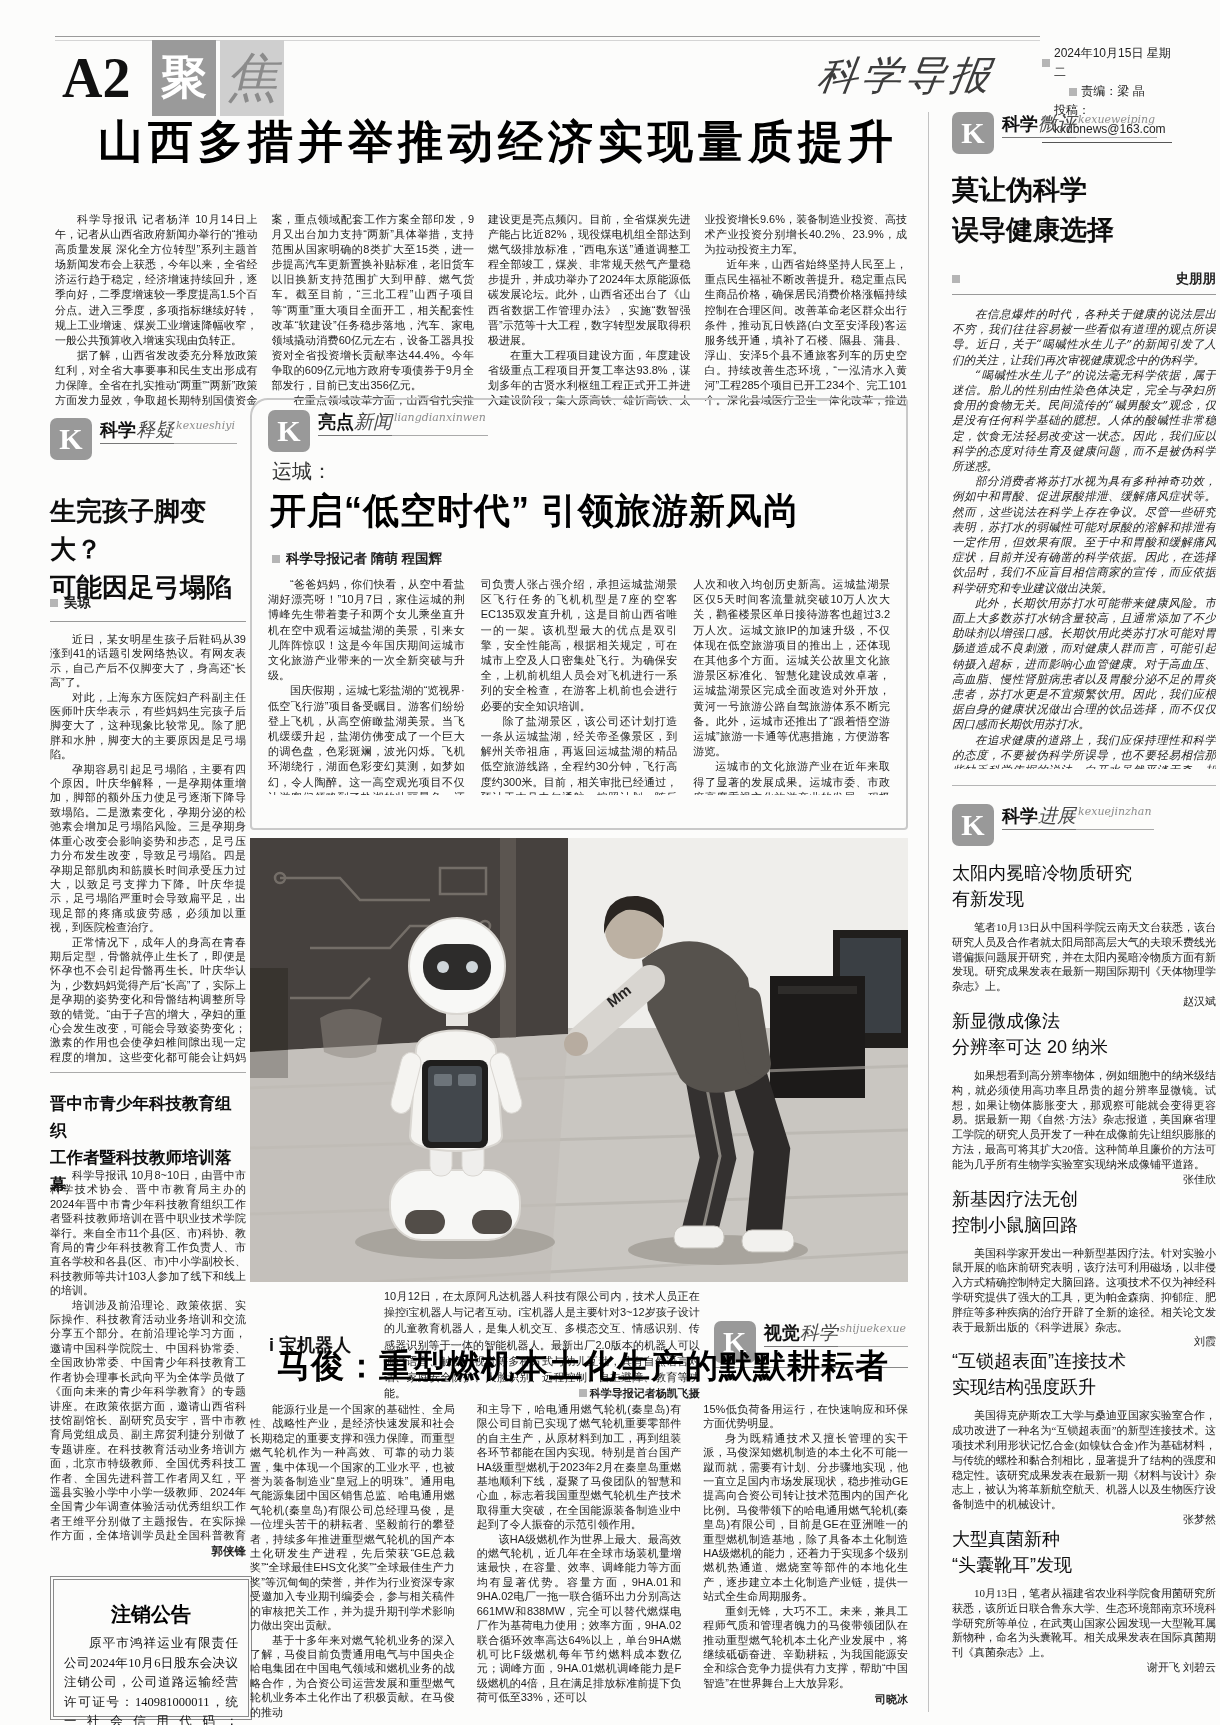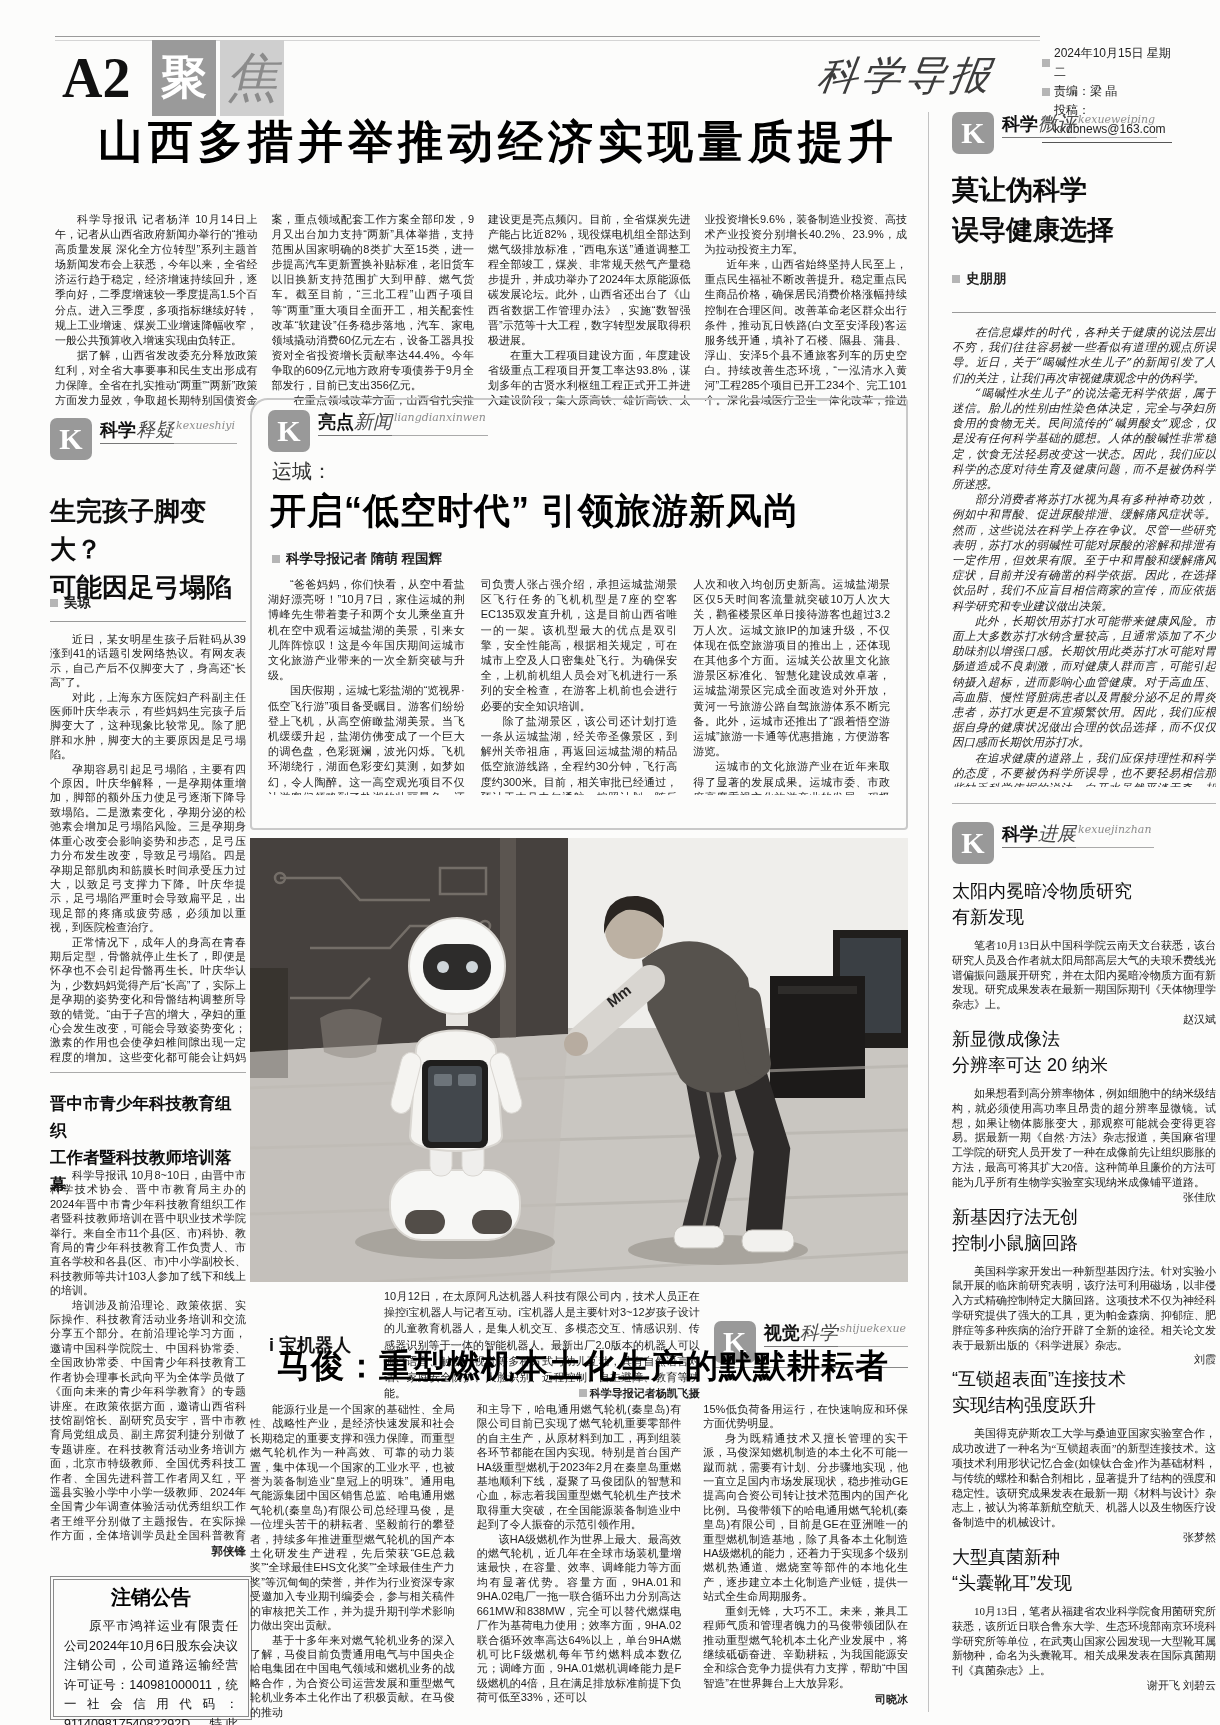--- a/index.html
+++ b/index.html
@@ -11,21 +11,21 @@
   .toprule{left:55px;top:36px;width:985px;height:3px;border-top:1px solid #9a9a9a;border-bottom:1px solid #d5d5d5;}
   .pageno{left:62px;top:46px;font-family:"Liberation Serif",serif;font-size:56px;font-weight:bold;color:#111;}
   .focuslogo{left:152px;top:40px;display:flex;gap:4px;}
   .focuslogo .b1{width:64px;height:76px;background:#9a9a9a;color:#fff;font-weight:900;font-size:46px;
                  display:flex;align-items:center;justify-content:center;}
   .focuslogo .b2{width:64px;height:76px;background:#cfcfcf;color:#8b8b8b;font-family:"DejaVu Serif",serif;
                  font-style:italic;font-size:52px;display:flex;align-items:center;justify-content:center;}
   .masthead{left:818px;top:48px;width:210px;font-family:"DejaVu Serif",serif;font-style:italic;
             font-size:40px;color:#3c3c3c;transform:skewX(-8deg);letter-spacing:4px;}
   .pubinfo{left:1042px;top:44px;width:130px;font-size:12px;color:#222;line-height:19px;}
-  .pubinfo .row{display:flex;align-items:center;gap:4px;}
+  .pubinfo .row{display:flex;align-items:center;gap:4px;justify-content:center;}
   .pubinfo .row:last-child{border-bottom:1px solid #555;padding-bottom:3px;}
   .sq{display:inline-block;width:8px;height:8px;background:#b5b5b5;flex:0 0 auto;}
 
   
   .lead-headline{left:72px;top:112px;width:852px;text-align:center;font-size:45px;font-weight:900;
                  letter-spacing:5px;color:#000;}
   .lead-body{left:55px;top:200px;width:852px;height:198px;display:flex;gap:14px;overflow:hidden;margin-top:12px;}
   .lead-body .col{flex:1;font-size:11px;line-height:15.1px;text-align:justify;color:#222;overflow:hidden;}
   .col-body p{margin:0;text-indent:2em;text-align:justify;}
   .col-body p.cont{text-indent:0;}
@@ -46,22 +46,22 @@
   .leftcol{left:50px;width:196px;}
   .shiyi-title{top:492px;font-size:26px;font-weight:900;line-height:38px;white-space:pre-line;color:#0d0d0d;}
   .byline{display:flex;align-items:center;gap:6px;font-size:13.5px;font-weight:bold;color:#222;}
   .shiyi-author{top:594px;border-bottom:1px solid #999;padding-bottom:9px;}
   .shiyi-body{top:632px;height:433px;font-size:11px;line-height:14.4px;color:#222;overflow:hidden;}
   .left-hr{top:1072px;border-top:1px solid #aaa;height:0;}
   .jz-title{top:1090px;font-size:16.5px;font-weight:900;line-height:27px;white-space:pre-line;color:#0d0d0d;}
   .jz-body{top:1168px;height:376px;font-size:11px;line-height:14.4px;color:#222;overflow:hidden;}
   .jz-author{top:1544px;text-align:right;font-size:11.5px;font-weight:bold;}
   .notice{top:1576px;height:138px;border:1px solid #8a8a8a;padding:2px;}
-  .notice .inner{border:1px solid #8a8a8a;height:100%;box-sizing:border-box;padding:4px 10px;
-                 font-family:Liberation Sans, sans-serif;}
+  .notice .inner{border:1px solid #8a8a8a;height:100%;box-sizing:border-box;padding:21px 10px;
+                 font-family:Liberation Serif, serif;}
   .notice h3{margin:0 0 6px;text-align:center;font-size:20px;font-weight:bold;color:#000;}
   .notice p{margin:0;font-size:12.5px;line-height:19.5px;text-align:justify;text-indent:2em;color:#111;}
 
   
   .ycbox{left:250px;top:398px;width:658px;height:432px;border:2px solid #c9c9c9;
          border-radius:18px 4px 4px 4px;box-sizing:border-box;padding:10px 16px;}
   .yc-kicker{font-size:20px;color:#333;margin:6px 0 0 4px;}
   .yc-title{font-size:36px;font-weight:900;color:#000;letter-spacing:1px;margin:2px 0 0 2px;}
   .yc-byline{margin:14px 0 0 4px;}
   .yc-cols{display:flex;gap:16px;margin-top:9px;height:218px;overflow:hidden;}
@@ -81,21 +81,21 @@
   .mj-headline{left:250px;top:1340px;width:658px;text-align:center;font-size:33px;font-weight:900;
                letter-spacing:1px;color:#000;}
   .mj-cols{left:250px;top:1402px;width:658px;height:318px;display:flex;gap:22px;overflow:hidden;}
   .mj-cols .col{flex:1;font-size:11px;line-height:14.4px;color:#222;overflow:hidden;}
   .mj-author{text-align:right;font-weight:bold;margin-top:2px;}
 
   
   .vdivider{left:928px;top:112px;height:1600px;width:0;border-left:1px solid #c2c2c2;}
   .sidebar{left:952px;top:112px;width:264px;height:1600px;overflow:hidden;}
   .wp-title{font-size:27px;font-weight:900;line-height:40px;white-space:pre-line;color:#0d0d0d;margin-top:16px;}
-  .wp-author{margin-top:20px;border-bottom:1px solid #999;padding-bottom:24px;}
+  .wp-author{margin-top:20px;border-bottom:1px solid #999;padding-bottom:6px;justify-content:space-between;}
   .wp-body{margin-top:12px;height:462px;overflow:hidden;font-family:"DejaVu Serif",serif;font-style:italic;
            font-size:11.5px;line-height:15.2px;color:#222;}
   .sb-hr{border:none;border-top:1px solid #b5b5b5;margin:16px 0 18px;}
   .news{margin-top:14px;}
   .news h4{margin:0 0 8px;font-size:18px;font-weight:400;line-height:26px;white-space:pre-line;color:#0d0d0d;}
   .news .nbody{margin:0 0 6px;font-family:"Liberation Serif",serif;font-size:11px;line-height:14.8px;
                text-align:justify;color:#222;}
   .news .au{float:right;font-family:"Liberation Sans",sans-serif;font-weight:normal;font-size:11px;}
   .indent2{text-indent:2em;display:block;}
 </style>

